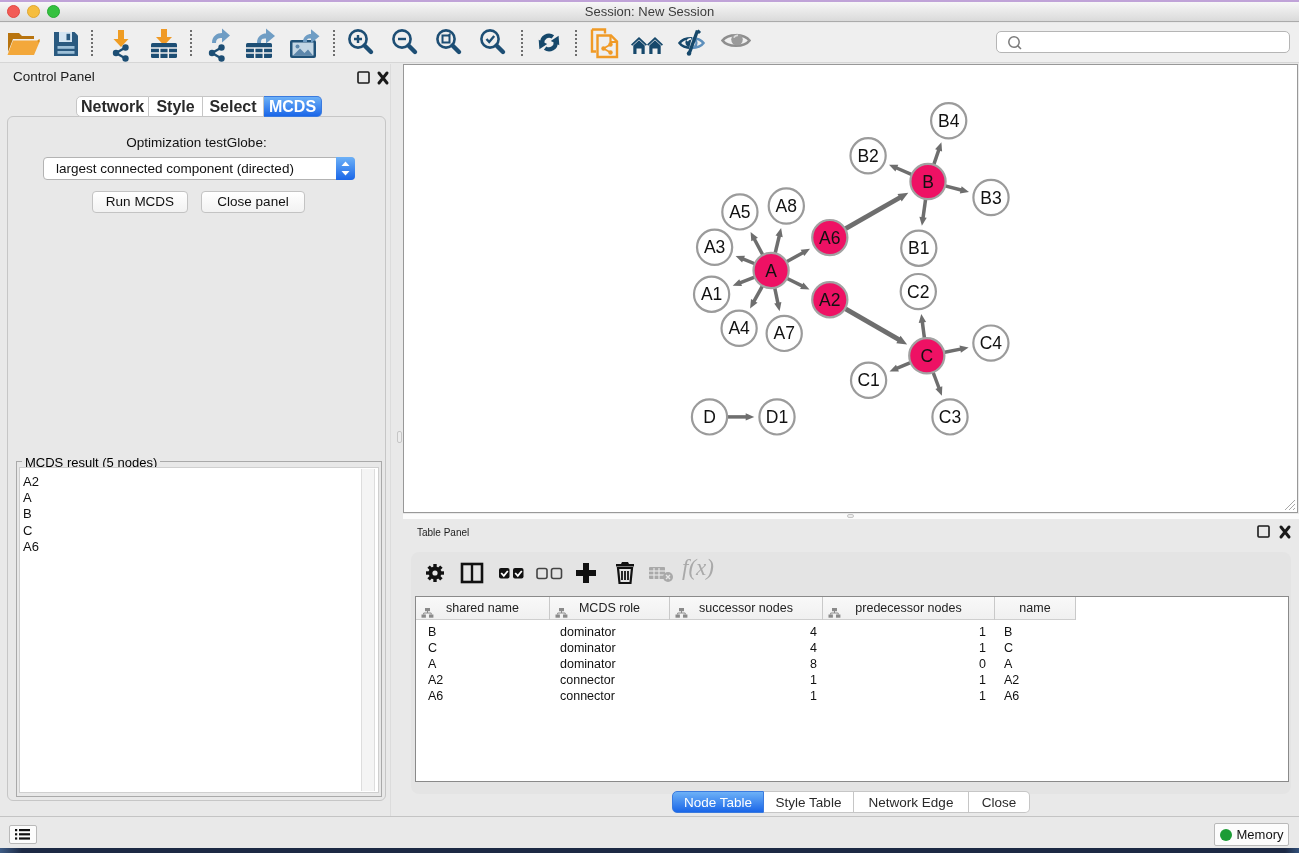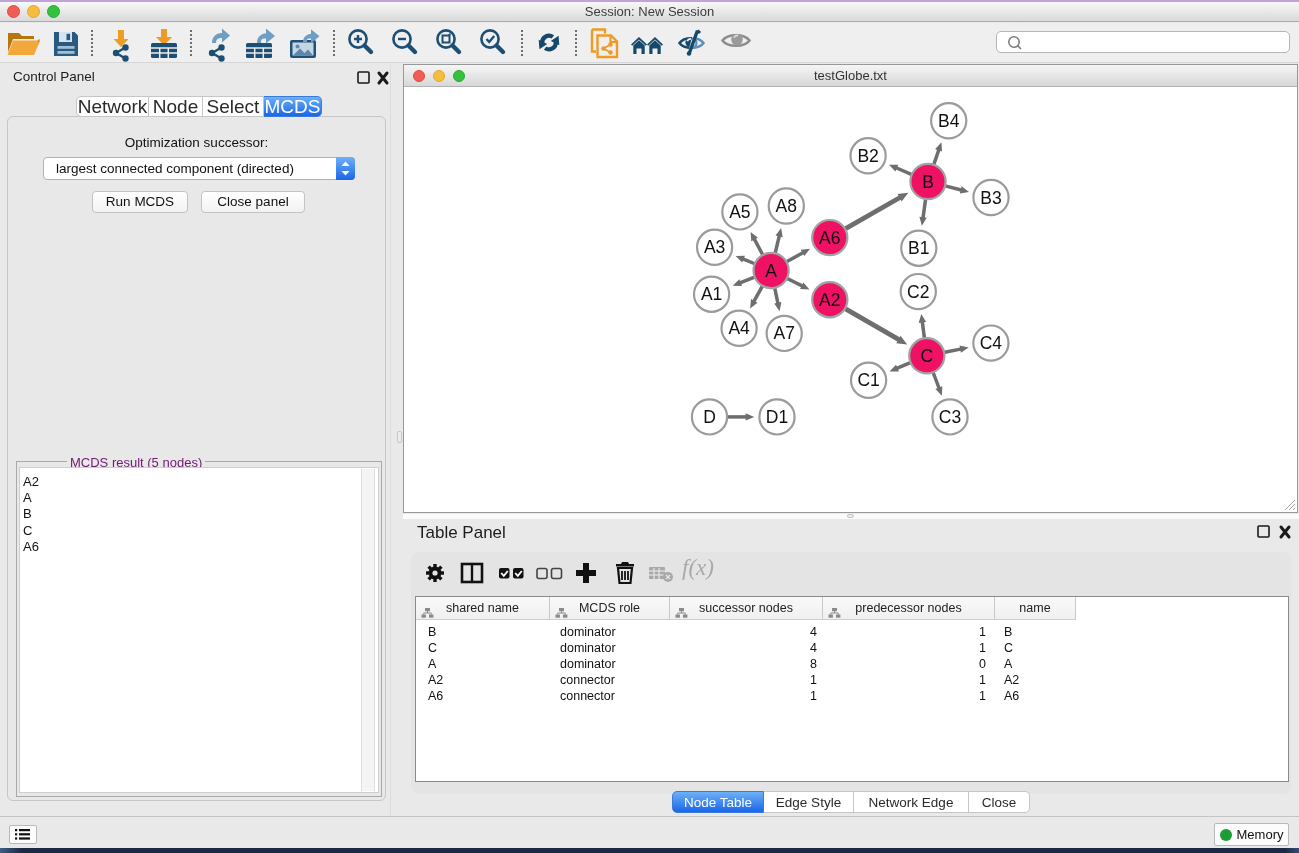--- a/index.html
+++ b/index.html
@@ -14,53 +14,53 @@
 #apptitle { left:0; top:2px; width:1299px; height:28px; text-align:center; font-size:13px;
   line-height:19px; color:#3c3c3c; }
 
 #toolbar { left:0; top:23px; width:1299px; height:40px; background:#efefef; border-bottom:1px solid #d6d6d6; }
 .tsep { position:absolute; top:7px; height:26px; width:0; border-left:2px dotted #6e6e6e; }
 .ticon { position:absolute; top:3px; }
 #searchbox { position:absolute; left:996px; top:8px; width:294px; height:22px; background:#fff;
   border:1px solid #b5b5b5; border-radius:5px; }
 
 #cp-title { left:13px; top:64px; width:200px; height:26px; font-size:13.5px; line-height:26px; color:#1c1c1c; }
-#cp-tabs { left:76px; top:96px; height:17px; display:flex; font-size:19px; z-index:5; }
+#cp-tabs { left:76px; top:96px; height:17px; display:flex; font-size:16px; z-index:5;font-weight:bold; }
 #cp-tabs .tab { height:21px; line-height:20px; text-align:center; background:#fff;
   border:1px solid #c6c6c6; border-left:none; color:#2a2a2a; }
 #cp-tabs .tab:first-child { border-left:1px solid #c6c6c6; border-radius:5px 0 0 5px; }
 #cp-tabs .tab.sel { background:linear-gradient(#6db1f7,#1a66e8); color:#fff; border-color:#3a7ade;
   border-radius:0 5px 5px 0; }
 #cp-panel { left:7px; top:116px; width:379px; height:685px; background:#e8e8e8;
   border:1px solid #c6c6c6; border-radius:6px; }
 #opt-label { left:7px; top:135px; width:379px; text-align:center; font-size:13.5px; color:#111; }
 #cp-select { left:43px; top:157px; width:312px; height:23px; background:#fff; border:1px solid #b3b3b3;
   border-radius:4px; font-size:13.5px; line-height:21px; color:#111; padding-left:12px; }
 #cp-select .step { position:absolute; right:-1px; top:-1px; width:19px; height:23px;
   background:linear-gradient(#6db1f7,#1a66e8); border-radius:0 4px 4px 0; }
 .btn { position:absolute; height:22px; background:linear-gradient(#ffffff,#f2f2f2);
   border:1px solid #c3c3c3; border-radius:4px; font-size:13.5px; text-align:center;
   line-height:20px; color:#111; }
 
 #mcds-fs { left:16px; top:461px; width:366px; height:336px; border:1px solid #a9a9a9; }
-#mcds-label { left:22px; top:455px; font-size:13px; color:#701a75; background:#e8e8e8; padding:0 3px;margin-left:45px; }
+#mcds-label { left:22px; top:455px; font-size:13px; color:#000000; background:#e8e8e8; padding:0 3px; }
 #mcds-list { left:19px; top:467px; width:360px; height:326px; background:#fff; border:1px solid #cfcfcf;
   font-size:13px; color:#111; }
 #mcds-list .li { padding-left:3px; height:16.2px; line-height:16.2px; }
 #mcds-list { padding-top:6px; }
 #mcds-scroll { position:absolute; right:3px; top:1px; width:14px; height:322px; background:#f4f4f4;
   border-left:1px solid #ddd; border-right:1px solid #ddd; }
 
 #netwin { left:403px; top:64px; width:895px; height:449px; background:#fff; border:1px solid #989898; }
 #nettitle { position:absolute; left:0; top:0; width:100%; height:22px;
   background:linear-gradient(#f5f5f5,#d8d8d8); border-bottom:1px solid #b2b2b2;
   text-align:center; font-size:13px; line-height:21px; color:#333; }
 #nettitle .tl { position:absolute; top:5px; width:12px; height:12px; border-radius:50%; }
 
-#tp-title { left:417px; top:520px; width:300px; height:25px; font-size:17px; line-height:25px; color:#1c1c1c; }
+#tp-title { left:417px; top:520px; width:300px; height:25px; font-size:10px; line-height:25px; color:#1c1c1c; }
 #tp-container { left:411px; top:552px; width:880px; height:242px; background:#e4e4e4; border-radius:8px; }
 #tp-toolbar { left:412px; top:552px; width:878px; height:44px; }
 #tp-table { left:415px; top:596px; width:874px; height:186px; background:#fff; border:1px solid #8a8a8a; }
 #tp-header { position:absolute; left:0; top:0; height:23px; background:linear-gradient(#f9f9f9,#f0f0f0);
   border-bottom:1px solid #cfcfcf; font-size:12.5px; color:#222; }
 .hcell { position:absolute; top:0; height:23px; border-right:1px solid #c9c9c9; text-align:center;
   line-height:22px; }
 .trow { position:absolute; font-size:12.5px; color:#111; height:16px; line-height:16px; }
 
 #tp-tabs { left:672px; top:791px; height:22px; display:flex; font-size:13.5px; z-index:5; }
@@ -241,50 +241,45 @@
 
 <div class="abs" style="left:390px;top:64px;width:1px;height:752px;background:#dcdcdc"></div>
 <div class="abs" id="cp-title">Control Panel</div>
 <svg class="abs" style="left:356px;top:70px" width="34" height="16" viewBox="0 0 34 16">
 <rect x="2" y="2" width="11" height="11" rx="1" fill="none" stroke="#1a1a1a" stroke-width="1.6"></rect>
 <path d="M23 3 L31 13 M31 3 L23 13" stroke="#1a1a1a" stroke-width="3" stroke-linecap="round"></path>
   </svg>
 <div class="abs" id="cp-panel"></div>
 <div class="abs" id="cp-tabs">
   <div class="tab" style="width:73px">Network</div>
-  <div class="tab" style="width:54px">Node</div>
+  <div class="tab" style="width:54px">Style</div>
   <div class="tab" style="width:61px">Select</div>
   <div class="tab sel" style="width:58px">MCDS</div>
 </div>
-<div class="abs" id="opt-label">Optimization successor:</div>
+<div class="abs" id="opt-label">Optimization testGlobe:</div>
 <div class="abs" id="cp-select">largest connected component (directed)
   <div class="step"><svg width="19" height="23" viewBox="0 0 19 23">
 <path d="M9.5 4.5 l4 4.5 h-8 z" fill="#fff"></path>
         <path d="M9.5 18.5 l4-4.5 h-8 z" fill="#fff"></path>
       </svg></div>
 </div>
 <div class="btn" style="left:92px;top:191px;width:96px">Run MCDS</div>
 <div class="btn" style="left:201px;top:191px;width:104px">Close panel</div>
 <div class="abs" id="mcds-fs"></div>
 <div class="abs" id="mcds-label">MCDS result (5 nodes)</div>
 <div class="abs" id="mcds-list">
   <div class="li">A2</div>
     <div class="li">A</div>
     <div class="li">B</div>
     <div class="li">C</div>
     <div class="li">A6</div>
   <div id="mcds-scroll"></div>
 </div>
 
 <div class="abs" id="netwin">
-  <div id="nettitle">testGlobe.txt
-    <div class="tl" style="left:9px;background:#f25c56;border:0.5px solid #e14942"></div>
-    <div class="tl" style="left:29px;background:#f5bd3e;border:0.5px solid #e0a630"></div>
-    <div class="tl" style="left:49px;background:#35c13f;border:0.5px solid #27aa33"></div>
-  </div>
   <svg style="position:absolute;right:1px;bottom:1px" width="14" height="14" viewBox="0 0 14 14">
 <g stroke="#a8a8a8" stroke-width="1">
         <line x1="3" y1="13" x2="13" y2="3"></line>
         <line x1="7" y1="13" x2="13" y2="7"></line>
         <line x1="11" y1="13" x2="13" y2="11"></line>
       </g>
     </svg>
 </div>
 <svg style="position:absolute;left:405px;top:87px" width="893" height="424" viewBox="0 0 893 424">
 <line x1="358.7" y1="169.6" x2="348.9" y2="151.2" stroke="#6e6e6e" stroke-width="3.5"></line>
@@ -486,21 +481,21 @@
 <div class="trow" style="left:407px;top:75px;width:163px;text-align:right">1</div>
 <div class="trow" style="left:588px;top:75px">A2</div>
 <div class="trow" style="left:12px;top:91px">A6</div>
 <div class="trow" style="left:144px;top:91px">connector</div>
 <div class="trow" style="left:254px;top:91px;width:147px;text-align:right">1</div>
 <div class="trow" style="left:407px;top:91px;width:163px;text-align:right">1</div>
 <div class="trow" style="left:588px;top:91px">A6</div>
 </div>
 <div class="abs" id="tp-tabs">
   <div class="tab sel" style="width:92px">Node Table</div>
-  <div class="tab" style="width:90px">Edge Style</div>
+  <div class="tab" style="width:90px">Style Table</div>
   <div class="tab" style="width:115px">Network Edge</div>
   <div class="tab" style="width:61px">Close</div>
 </div>
 
 <div class="abs" id="statusbar">
   <div id="listbtn">
       <svg width="26" height="17" viewBox="0 0 26 17" style="position:absolute;left:0;top:0">
 <g fill="#111">
           <rect x="5" y="3" width="2.2" height="2.2"></rect>
           <rect x="9" y="3" width="11" height="2.2"></rect>

